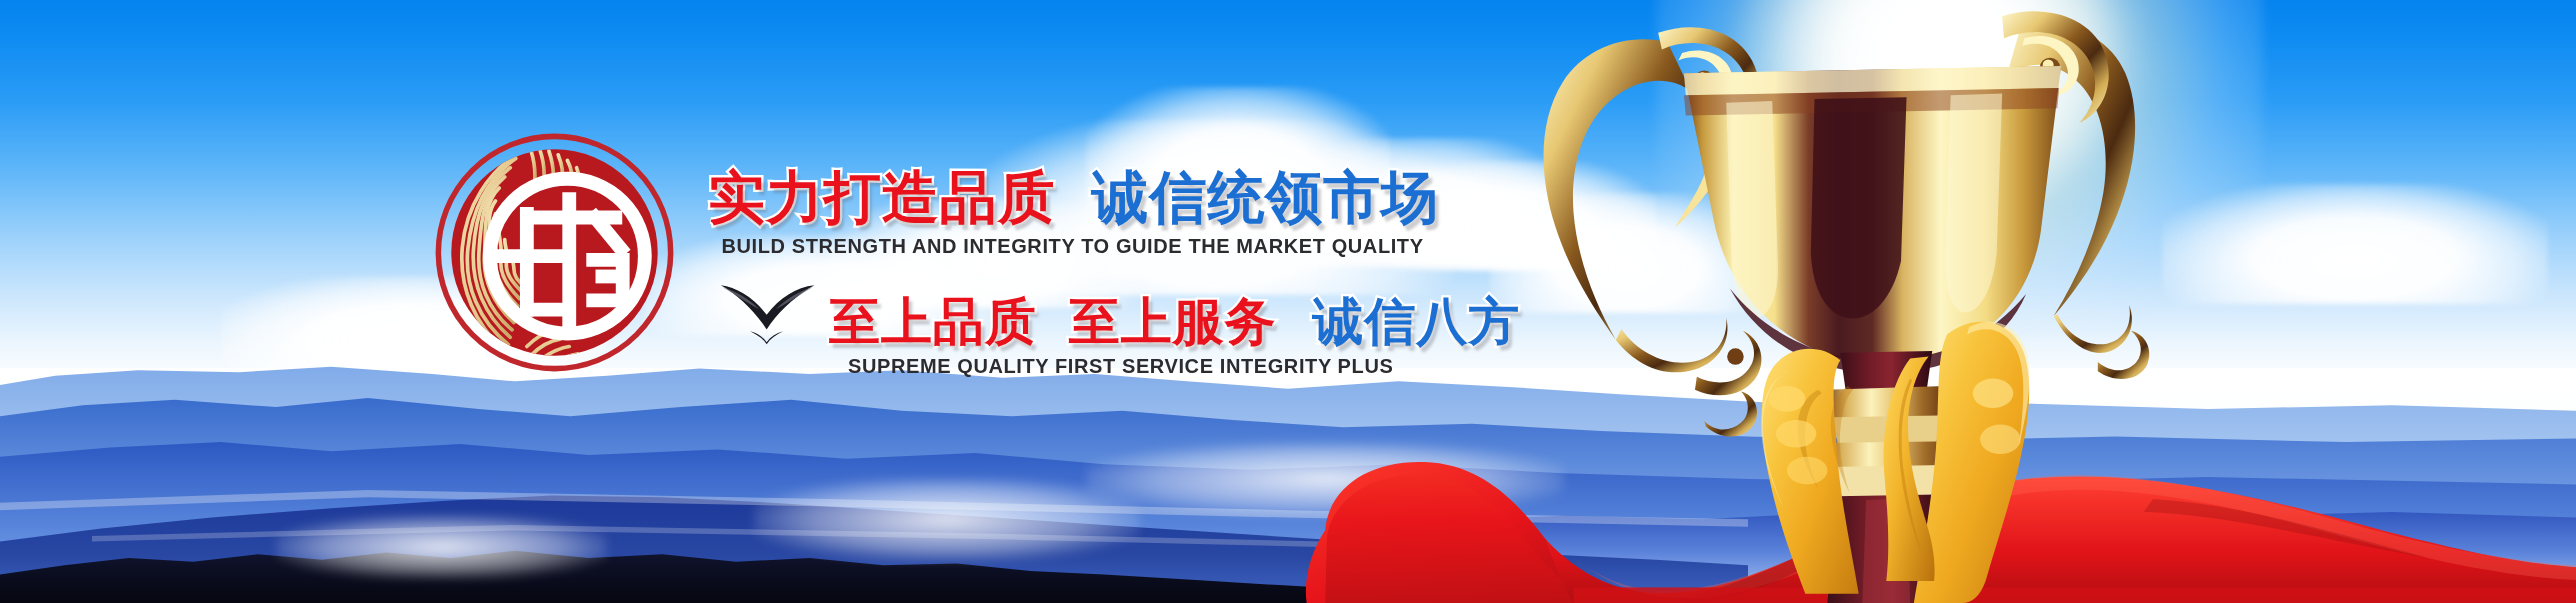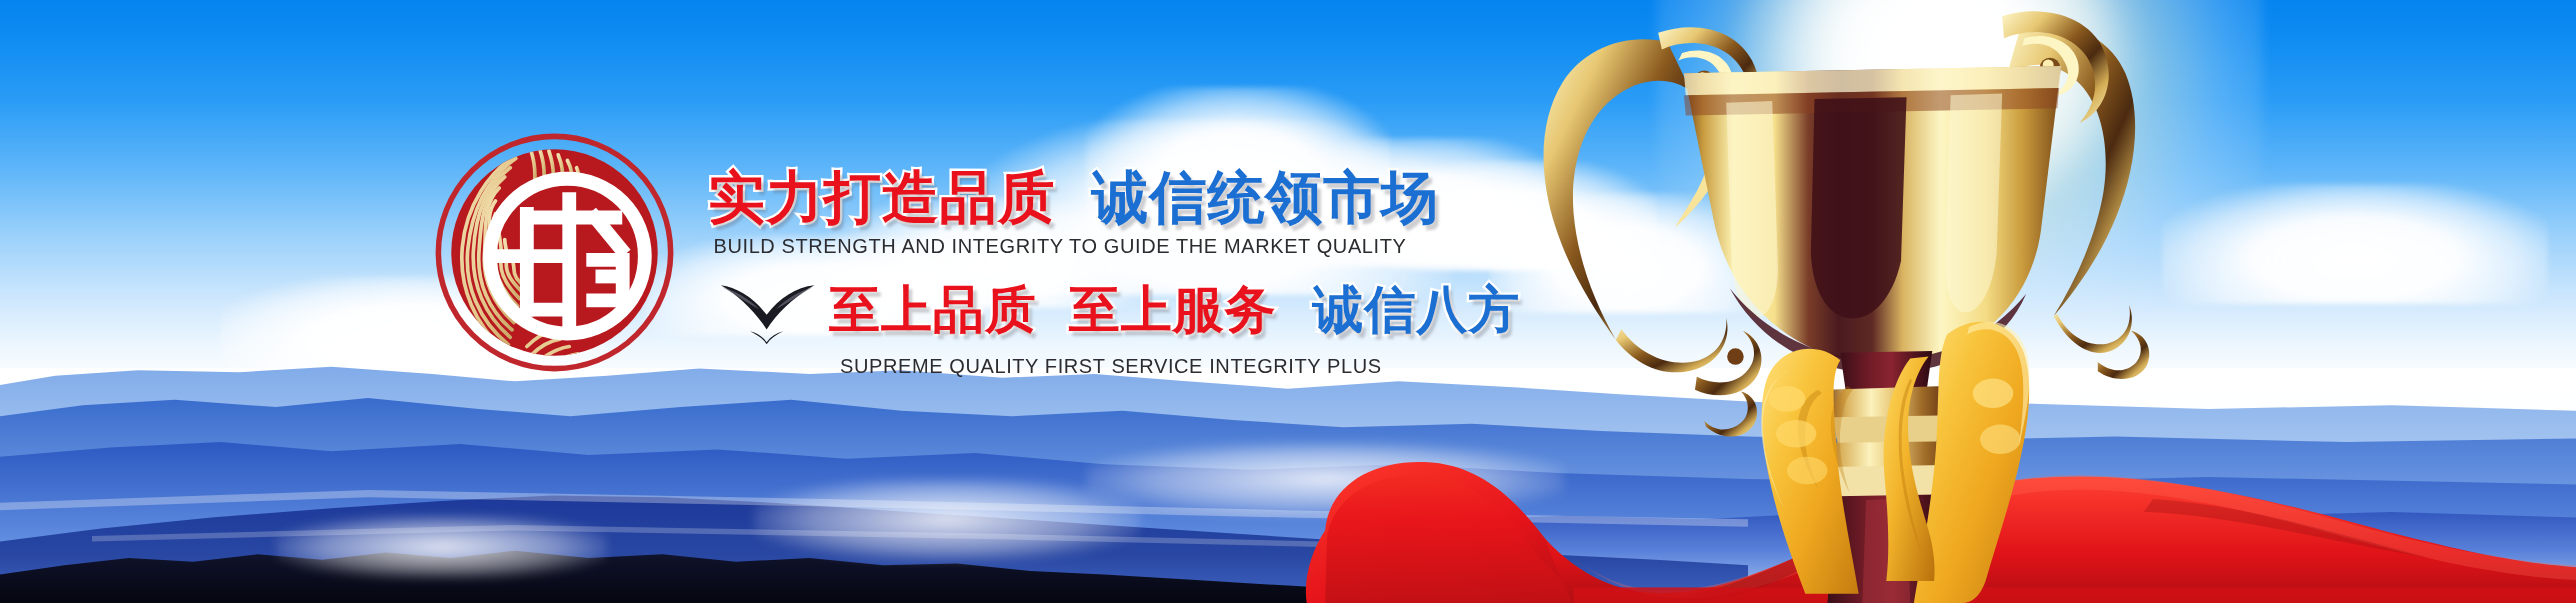--- a/index.html
+++ b/index.html
@@ -123,23 +123,24 @@
     paint-order: stroke fill;
     text-shadow: 3.7px 4.6px 2.8px rgba(90,90,100,0.30);
   }
   .line1 { top: 16.6px; font-size: 57px; }
 
   .sub-en {
     position: absolute;
     white-space: nowrap;
     color: #2c2c30;
     font-family: "Liberation Sans", sans-serif;
-    font-weight: normal;
+    font-weight: bold;
     font-size: 20px;
     letter-spacing: 0.6px;
+    margin-left: 8px;
   }
 
   .line2 { font-size: 51px; }
 
   .gull { position: absolute; left: 9.2px; top: 120px; width: 103px; height: 79px; }
 
   
   .mist {
     position: absolute;
     background: radial-gradient(ellipse at center,
@@ -511,21 +512,21 @@
       <path d="M4,20 C22,22 40,34 54,52 C68,34 86,22 106,20
                C88,30 72,44 58,62 L54,68 L50,62 C36,44 22,30 4,20 Z" fill="#1a1a22"></path>
       <path d="M6,22 C20,26 34,34 46,46 C34,40 20,30 6,22 Z" fill="#6a6a76" opacity="0.7"></path>
       <path d="M104,22 C90,26 76,34 64,46 C76,40 90,30 104,22 Z" fill="#6a6a76" opacity="0.7"></path>
       <path d="M36,70 C44,72 50,76 54,82 C58,76 64,72 72,70 C64,74 58,78 54,84 C50,78 44,74 36,70 Z" fill="#1a1a22"></path>
     </svg>
 
     <div style="position:absolute; left:121px; top:129px; white-space:nowrap;">
       <span class="headline h-red line2" style="position:static; display:inline-block;">至上品质</span>
       <span style="display:inline-block; width:24px;"></span>
-      <span class="headline h-red line2" style="position:static; display:inline-block;">至上服务</span>
+      <span class="headline h-red line2" style="position:static; display:inline-block;margin-top:12px;">至上服务</span>
       <span style="display:inline-block; width:28px;"></span>
       <span class="headline h-blue line2" style="position:static; display:inline-block;">诚信八方</span>
     </div>
 
     <div class="sub-en" style="left:132px; top:208px;">SUPREME QUALITY FIRST SERVICE INTEGRITY PLUS</div>
 
   </div>
 
 </div>
 

